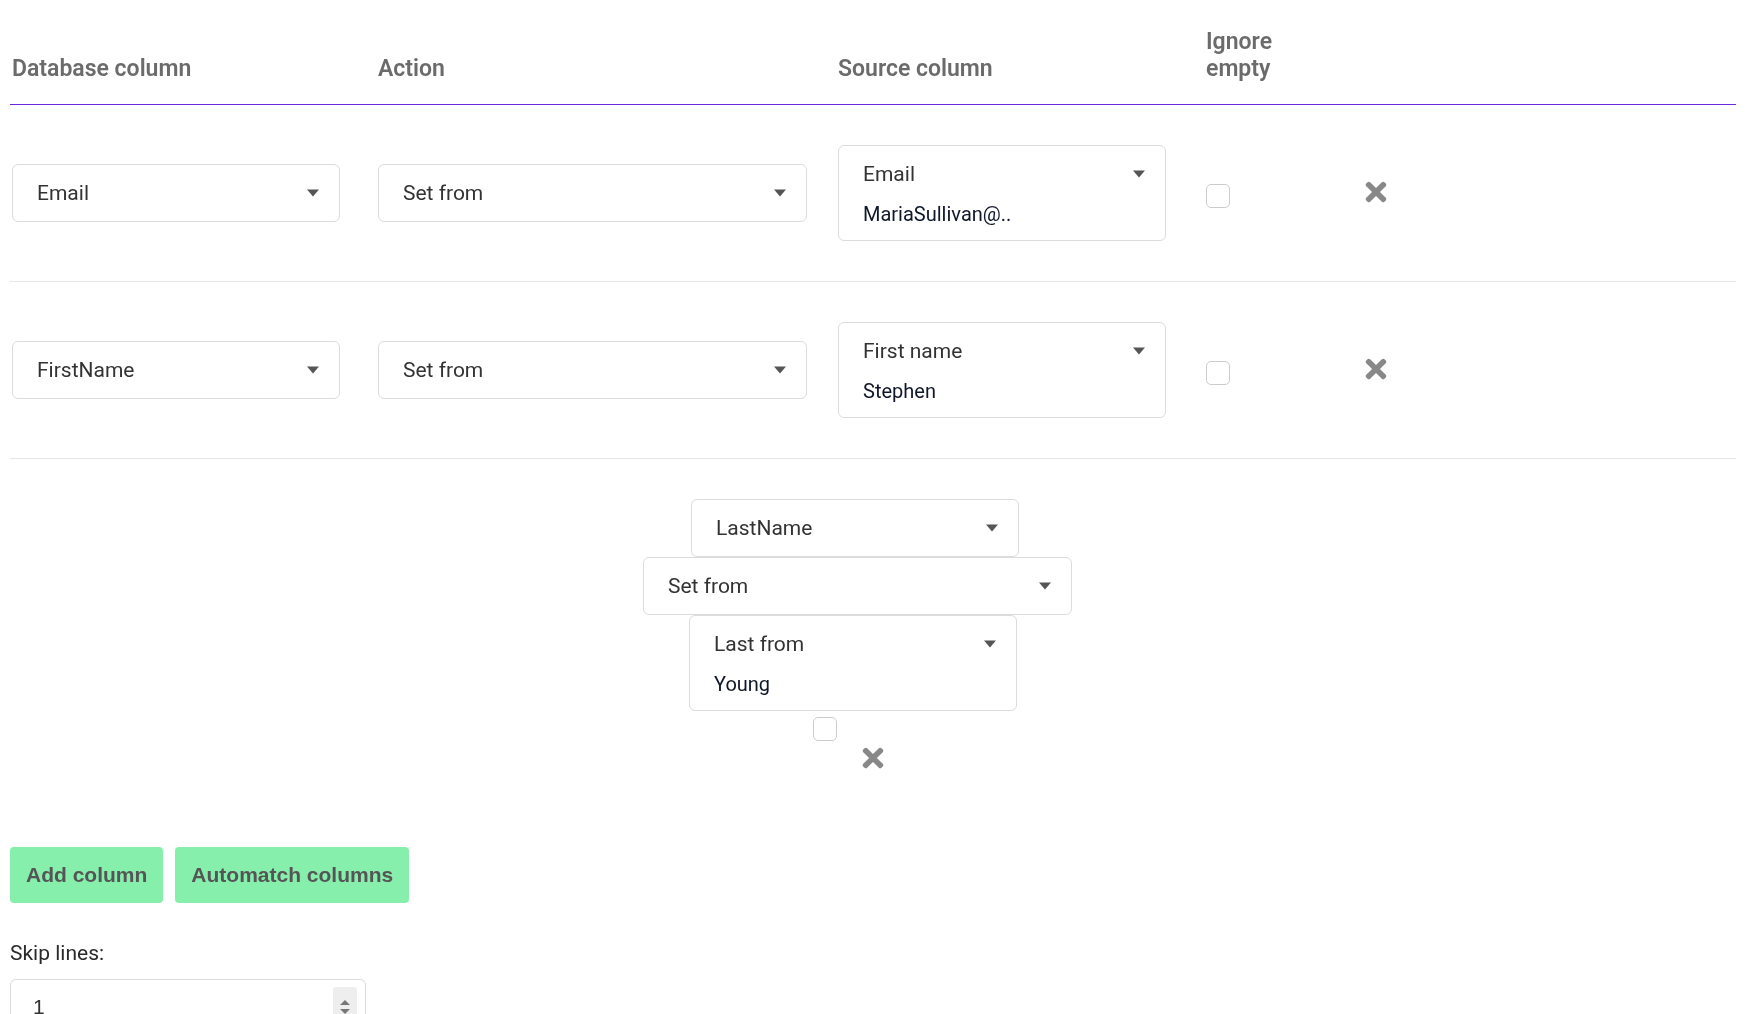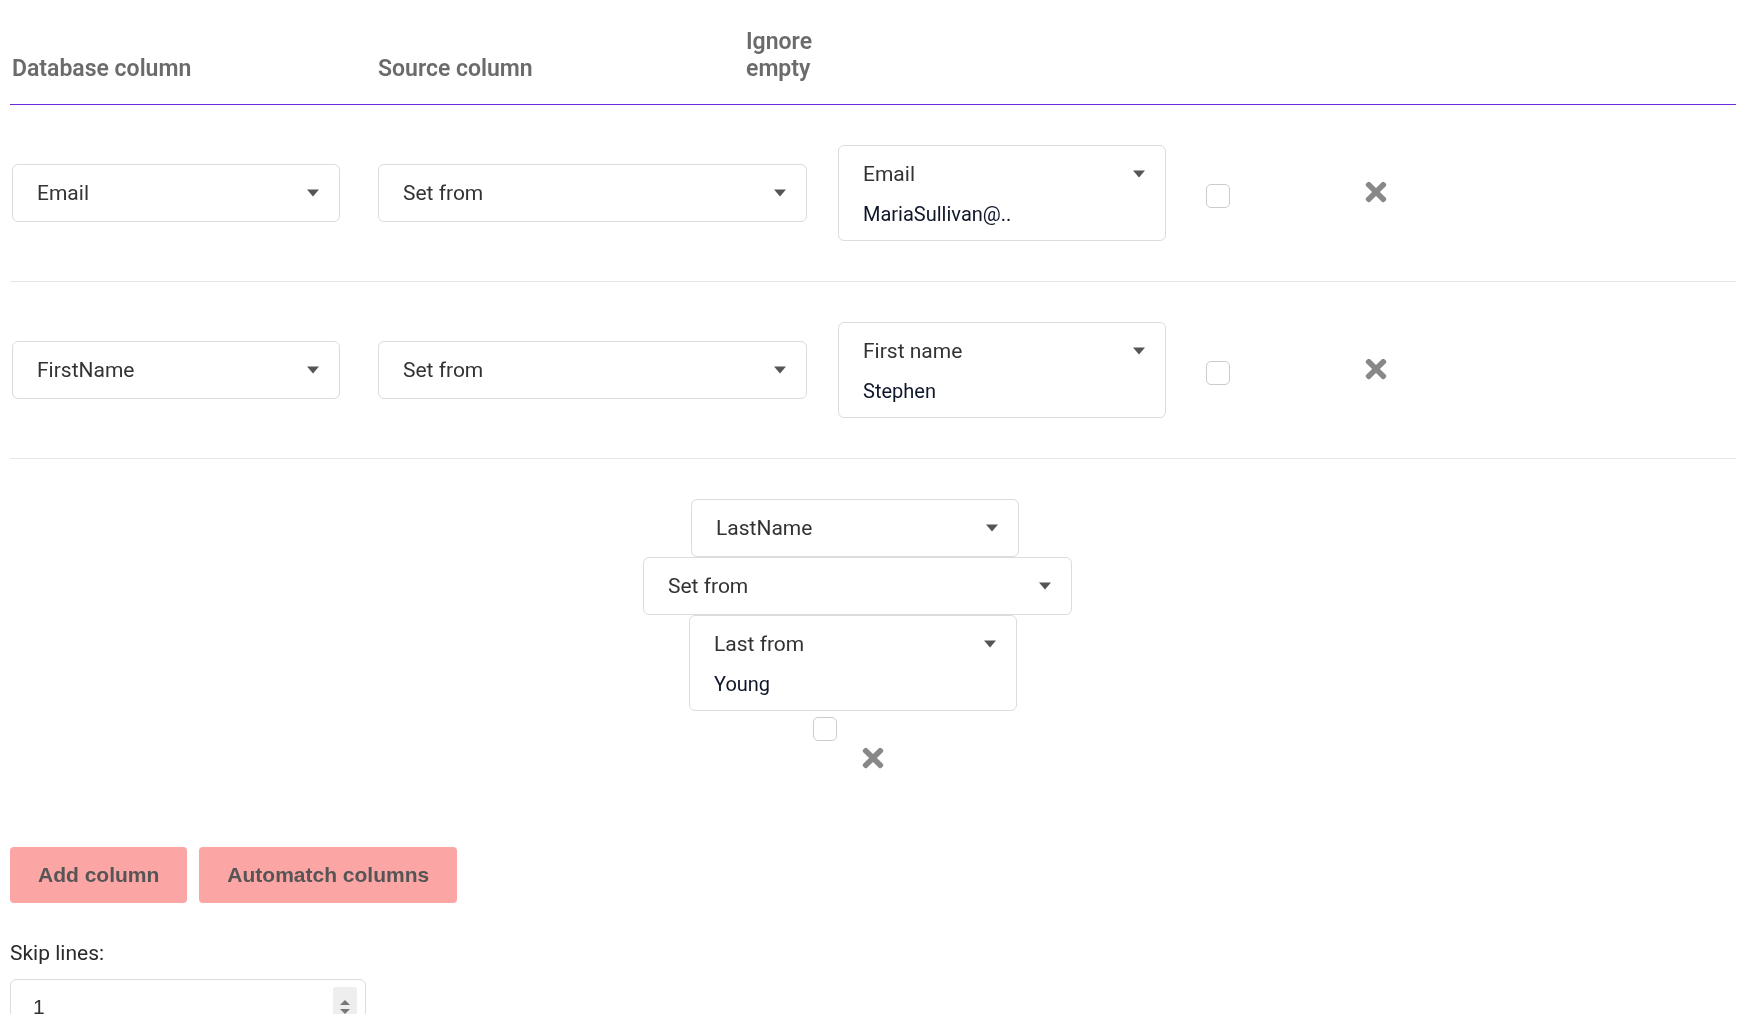--- a/index.html
+++ b/index.html
@@ -126,26 +126,26 @@
       width: 30px;
       height: 30px;
       fill: #888;
     }
     .buttons-row {
       display: flex;
       gap: 12px;
       margin-top: 30px;
     }
     .btn {
-      background: #fca5a5;
+      background: #86efac;
       color: #555;
       font-size: 21px;
       font-weight: 600;
       border: none;
-      padding: 16px 28px;
+      padding: 16px 16px;
       border-radius: 4px;
       cursor: pointer;
     }
     .skip-section {
       margin-top: 38px;
     }
     .skip-label {
       font-size: 21px;
       font-weight: 400;
       color: #2a2a2a;
@@ -198,20 +198,21 @@
       border-top: 5px solid #777;
     }
   </style>
 </head>
 <body>
 
 <div class="container">
 
   <div class="header-row">
     <div class="header-cell col-db">Database column</div>
+    <div class="header-cell col-action">Action</div>
     <div class="header-cell col-source">Source column</div>
     <div class="header-cell col-ignore">Ignore empty</div>
     <div class="header-cell col-remove"></div>
   </div>
 
   <div class="mapping-row">
     <div class="col-db">
       <div class="select-box">
         <span class="select-text">Email</span>
         <span class="caret"></span>

